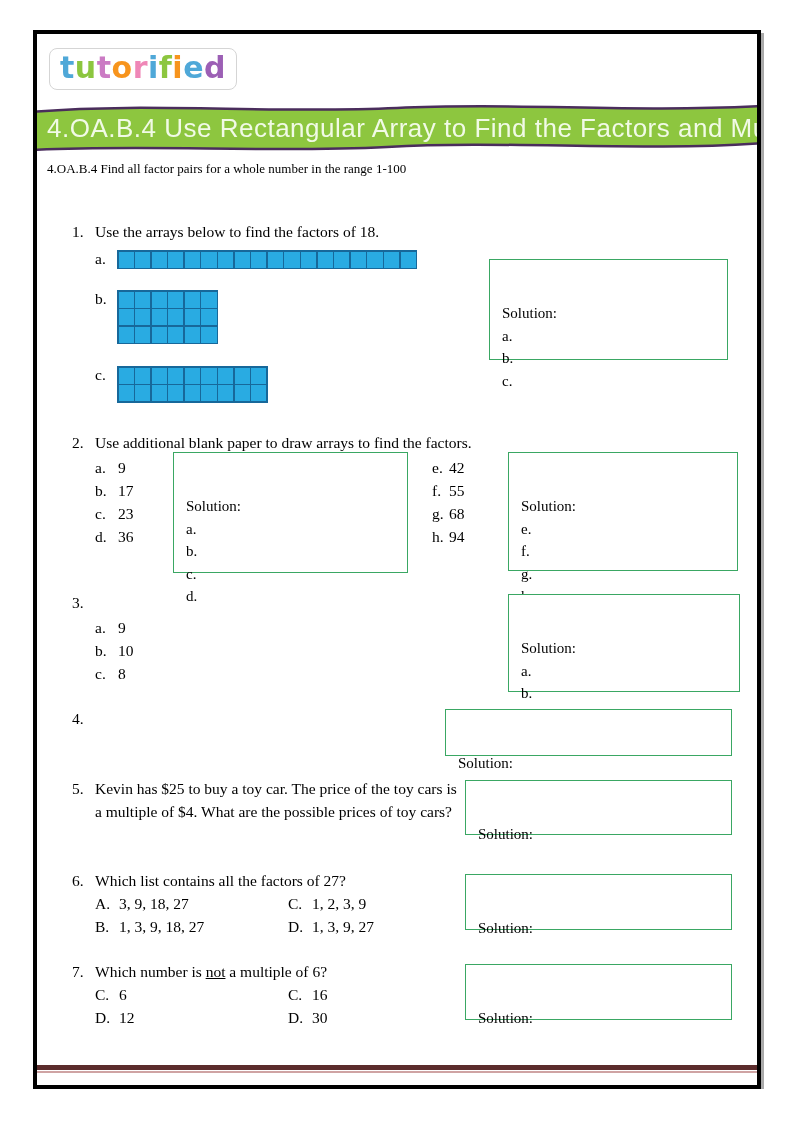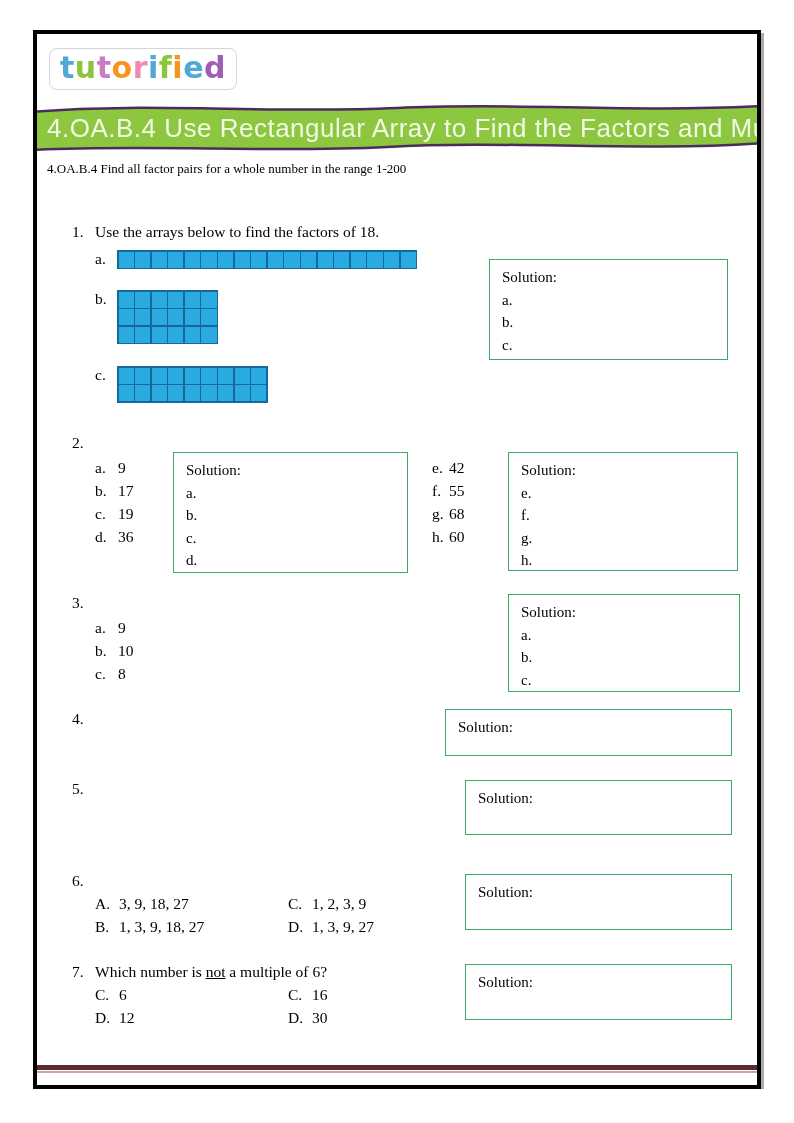--- a/index.html
+++ b/index.html
@@ -56,21 +56,21 @@
   .agrid div { width:15.1px; height:16px; }
 
   
   .solbox {
     position:absolute;
     border:1.3px solid #3aa763;
     background:#fff;
     padding:6px 12px 4px 12px;
     font-size:15px;
   }
-  .sol-title { line-height:22.5px; }
+  .sol-title { line-height:22.5px;margin-top:36px; }
   .sol-line { line-height:22.5px; }
 
   
   .ilist { font-size:15.5px; }
   .irow { display:flex; line-height:23px; }
   .ilabel-l { width:23px; flex:0 0 23px; }
   .ilabel-r { width:17px; flex:0 0 17px; }
 
   
   .opts { display:grid; grid-template-columns:193px auto; margin-left:58px; font-size:15.5px; }
@@ -103,21 +103,21 @@
 
   
   <div class="banner">
     <svg viewBox="0 0 720 58" preserveAspectRatio="none">
       <path d="M -6 15 C 110 5, 230 17, 360 11 C 480 5, 590 16, 726 9 L 726 46 C 600 55, 470 43, 350 50 C 230 56, 110 47, -6 53 Z" fill="#8dc63f" stroke="#4a2d5c" stroke-width="2.5"></path>
     </svg>
     <div class="banner-title" style="color: rgb(241, 250, 230);">4.OA.B.4 Use Rectangular Array to Find the Factors and Mul</div>
   </div>
 
   
-  <div class="subtitle">4.OA.B.4 Find all factor pairs for a whole number in the range 1-200</div>
+  <div class="subtitle">4.OA.B.4 Find all factor pairs for a whole number in the range 1-100</div>
 
   
   <div class="qblock" style="margin-top:44px; min-height:183px;">
     <div class="qline">
       <span class="qnum">1.</span>
       <span>Use the arrays below to find the factors of 18.</span>
     </div>
     <div class="array-row" style="margin-top:7px;">
       <span class="array-label">a.</span>
       <div class="agrid" style="background: rgb(23, 104, 154); grid-template-columns: repeat(18, 15.1px);">
@@ -192,33 +192,34 @@
       <div class="sol-line">a.</div>
       <div class="sol-line">b.</div>
       <div class="sol-line">c.</div>
     </div>
   </div>
 
   
   <div class="qblock" style="margin-top:28px; height:141px;">
     <div class="qline">
       <span class="qnum">2.</span>
+      <span>Use additional blank paper to draw arrays to find the factors.</span>
     </div>
     <div class="ilist" style="position:absolute; left:58px; top:24px;">
       <div class="irow">
           <span class="ilabel-l">a.</span>
           <span>9</span>
         </div>
       <div class="irow">
           <span class="ilabel-l">b.</span>
           <span>17</span>
         </div>
       <div class="irow">
           <span class="ilabel-l">c.</span>
-          <span>19</span>
+          <span>23</span>
         </div>
       <div class="irow">
           <span class="ilabel-l">d.</span>
           <span>36</span>
         </div>
     </div>
     <div class="solbox" style="left:136px; top:20px; width:235px; height:121px;">
       <div class="sol-title">Solution:</div>
       <div class="sol-line">a.</div>
       <div class="sol-line">b.</div>
@@ -233,21 +234,21 @@
       <div class="irow">
           <span class="ilabel-r">f.</span>
           <span>55</span>
         </div>
       <div class="irow">
           <span class="ilabel-r">g.</span>
           <span>68</span>
         </div>
       <div class="irow">
           <span class="ilabel-r">h.</span>
-          <span>60</span>
+          <span>94</span>
         </div>
     </div>
     <div class="solbox" style="left:471px; top:20px; width:230px; height:119px;">
       <div class="sol-title">Solution:</div>
       <div class="sol-line">e.</div>
       <div class="sol-line">f.</div>
       <div class="sol-line">g.</div>
       <div class="sol-line">h.</div>
     </div>
   </div>
@@ -286,30 +287,32 @@
     </div>
     <div class="solbox" style="left:408px; top:2px; width:287px; height:47px;">
       <div class="sol-title">Solution:</div>
     </div>
   </div>
 
   
   <div class="qblock" style="margin-top:21px; min-height:69px;">
     <div class="qtext-wrap">
       <span class="qnum">5.</span>
+      <span class="qtext-body">Kevin has $25 to buy a toy car. The price of the toy cars is a multiple of $4. What are the possible prices of toy cars?</span>
     </div>
     <div class="solbox" style="left:428px; top:3px; width:267px; height:55px;">
       <div class="sol-title">Solution:</div>
     </div>
   </div>
 
   
   <div class="qblock" style="margin-top:24px; min-height:68px;">
     <div class="qline">
       <span class="qnum">6.</span>
+      <span>Which list contains all the factors of 27?</span>
     </div>
     <div class="opts">
       <div class="opt">
           <span class="olabel">A.</span>
           <span>3, 9, 18, 27</span>
         </div>
       <div class="opt">
           <span class="olabel">C.</span>
           <span>1, 2, 3, 9</span>
         </div>

